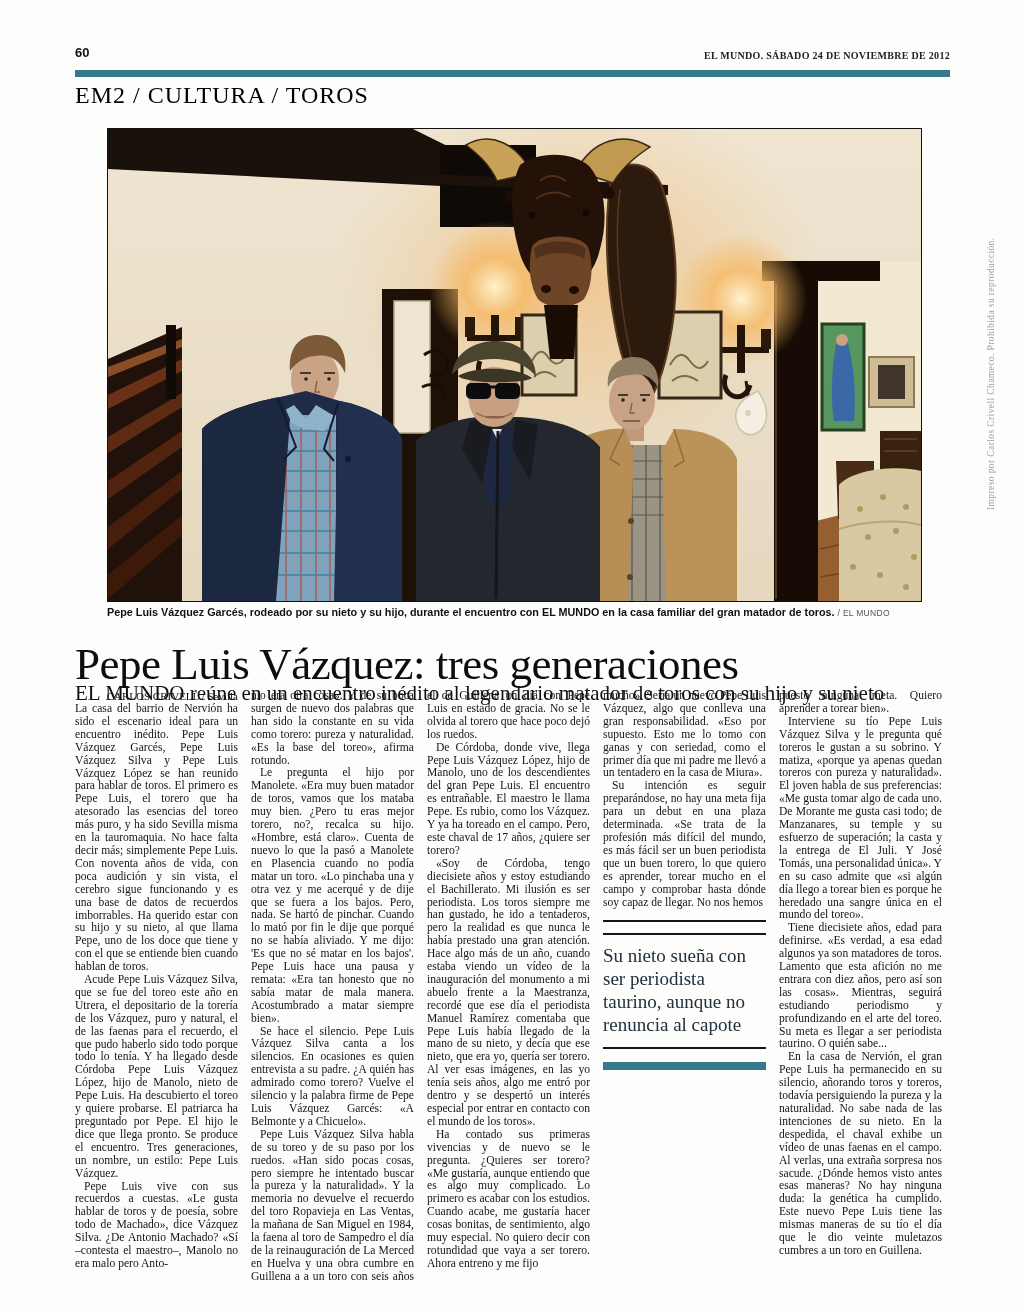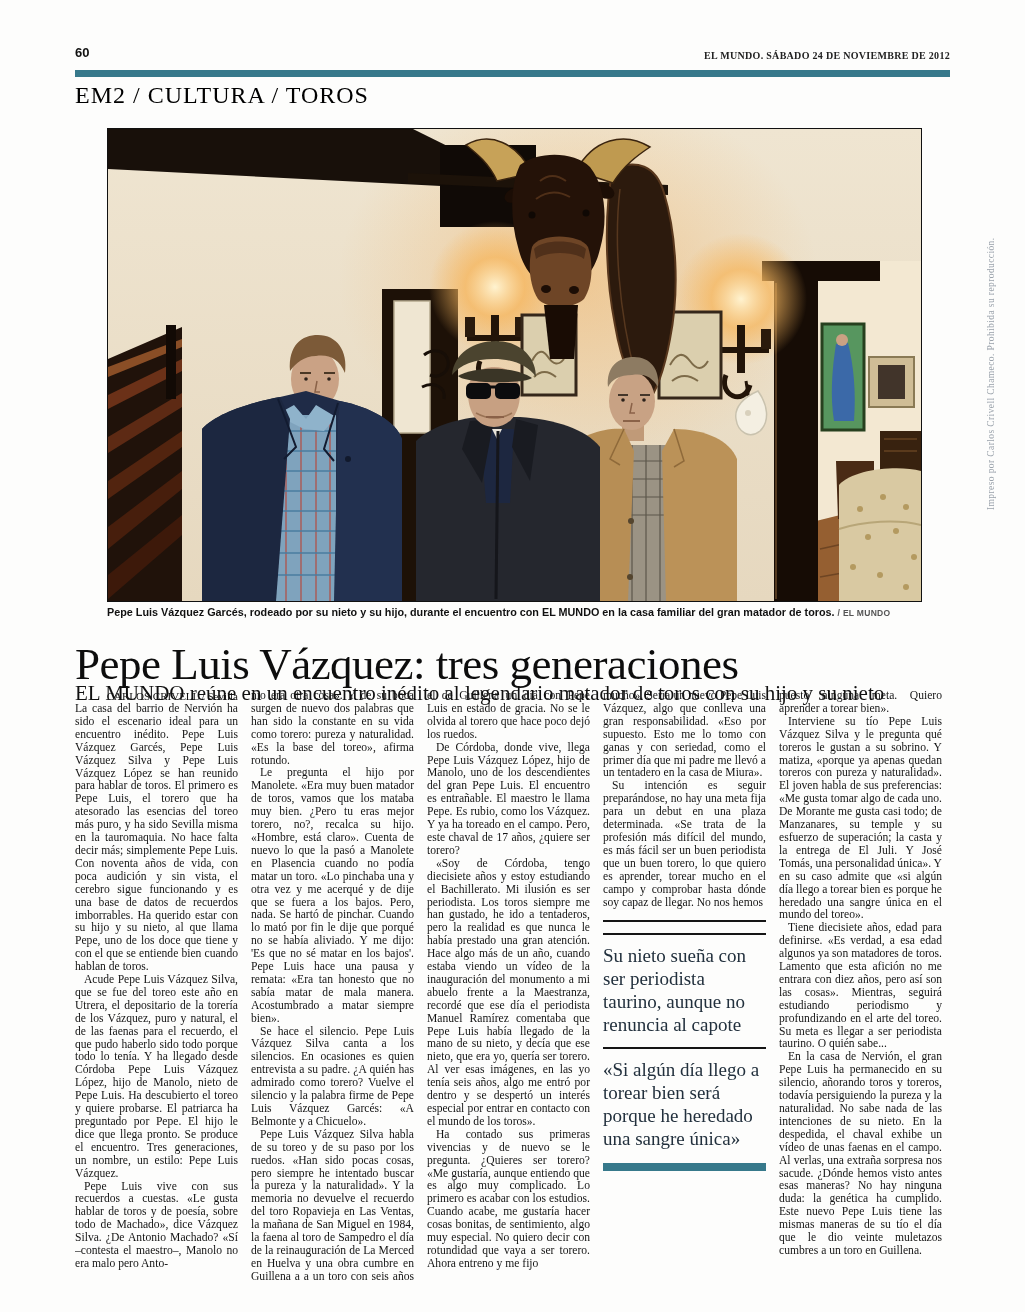--- a/index.html
+++ b/index.html
@@ -7,21 +7,21 @@
 
   .hdr-num{position:absolute;left:75px;top:45px;font-family:"Liberation Sans",sans-serif;font-weight:700;font-size:13px;color:#111;}
   .hdr-date{position:absolute;right:75px;top:50px;font-family:Liberation Serif, serif;font-weight:700;font-size:10px;letter-spacing:.3px;color:#222;}
   .hdr-bar{position:absolute;left:75px;top:70px;width:875px;height:7px;background:#37798B;}
   .section{position:absolute;left:75px;top:82px;font-size:24px;color:#000000;letter-spacing:1px;}
 
   .photo{position:absolute;left:107px;top:128px;width:813px;height:472px;border:1px solid #111;}
   .photo svg{display:block;}
 
   .caption{position:absolute;left:107px;top:606px;width:820px;font-family:"Liberation Sans",sans-serif;font-weight:700;font-size:10.8px;color:#111;white-space:nowrap;}
-  .caption .credit{font-weight:700;font-size:8.5px;color:#555;letter-spacing:.3px;}
+  .caption .credit{font-weight:400;font-size:8.5px;color:#555;letter-spacing:.3px;}
 
   .headline{position:absolute;left:75px;top:641px;width:885px;font-size:45px;line-height:1.05;color:#0d0d0d;letter-spacing:-0.5px;}
   .subhead{position:absolute;left:75px;top:681px;width:885px;font-size:21px;color:#111;}
 
   .cols{position:absolute;left:75px;top:690px;width:875px;height:592px;display:flex;gap:13px;overflow:hidden;}
   .col{width:163px;flex:0 0 163px;}
   .byline{margin:0;font-size:11px;line-height:13px;text-align:right;color:#111;}
   .bp{margin:0;font-size:11.6px;line-height:12.9px;text-align:justify;color:#141414;}
   .ind{text-indent:9px;}
 
@@ -287,21 +287,20 @@
     <div class="col">
       <div>
           <p class="bp">mucho». Sería un nuevo Pepe Luis Vázquez, algo que conlleva una gran responsabilidad. «Eso por supuesto. Esto me lo tomo con ganas y con seriedad, como el primer día que mi padre me llevó a un tentadero en la casa de Miura».</p>
           <p class="bp ind">Su intención es seguir preparándose, no hay una meta fija para un debut en una plaza determinada. «Se trata de la profesión más difícil del mundo, es más fácil ser un buen periodista que un buen torero, lo que quiero es aprender, torear mucho en el campo y comprobar hasta dónde soy capaz de llegar. No nos hemos</p>
         </div>
       <div>
           <div class="qrule"></div>
           <div class="qrule"></div>
           <p class="quote">Su nieto sueña con ser periodista taurino, aunque no renuncia al capote</p>
           <div class="qrule"></div>
-          <p class="quote">«Si algún día llego a torear bien será porque he heredado una sangre única»</p>
         </div>
       <div class="qbar"></div>
     </div>
     <div class="col">
         <p class="bp">puesto ninguna meta. Quiero aprender a torear bien».</p>
         <p class="bp ind">Interviene su tío Pepe Luis Vázquez Silva y le pregunta qué toreros le gustan a su sobrino. Y matiza, «porque ya apenas quedan toreros con pureza y naturalidad». El joven habla de sus preferencias: «Me gusta tomar algo de cada uno. De Morante me gusta casi todo; de Manzanares, su temple y su esfuerzo de superación; la casta y la entrega de El Juli. Y José Tomás, una personalidad única». Y en su caso admite que «si algún día llego a torear bien es porque he heredado una sangre única en el mundo del toreo».</p>
         <p class="bp ind">Tiene diecisiete años, edad para definirse. «Es verdad, a esa edad algunos ya son matadores de toros. Lamento que esta afición no me entrara con diez años, pero así son las cosas». Mientras, seguirá estudiando periodismo y profundizando en el arte del toreo. Su meta es llegar a ser periodista taurino. O quién sabe...</p>
         <p class="bp ind">En la casa de Nervión, el gran Pepe Luis ha permanecido en su silencio, añorando toros y toreros, todavía persiguiendo la pureza y la naturalidad. No sabe nada de las intenciones de su nieto. En la despedida, el chaval exhibe un vídeo de unas faenas en el campo. Al verlas, una extraña sorpresa nos sacude. ¿Dónde hemos visto antes esas maneras? No hay ninguna duda: la genética ha cumplido. Este nuevo Pepe Luis tiene las mismas maneras de su tío el día que le dio veinte muletazos cumbres a un toro en Guillena.</p>
       </div>
   </div>

